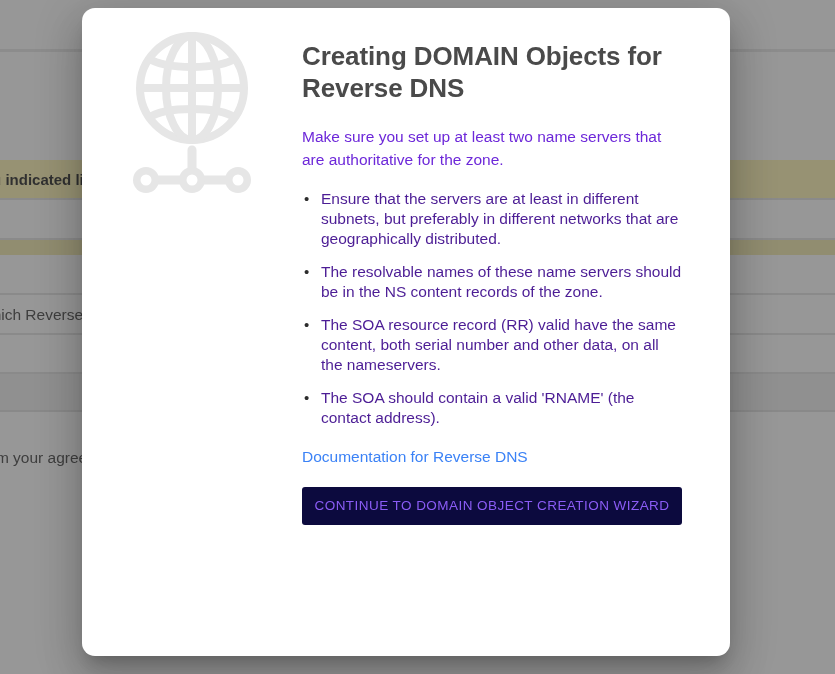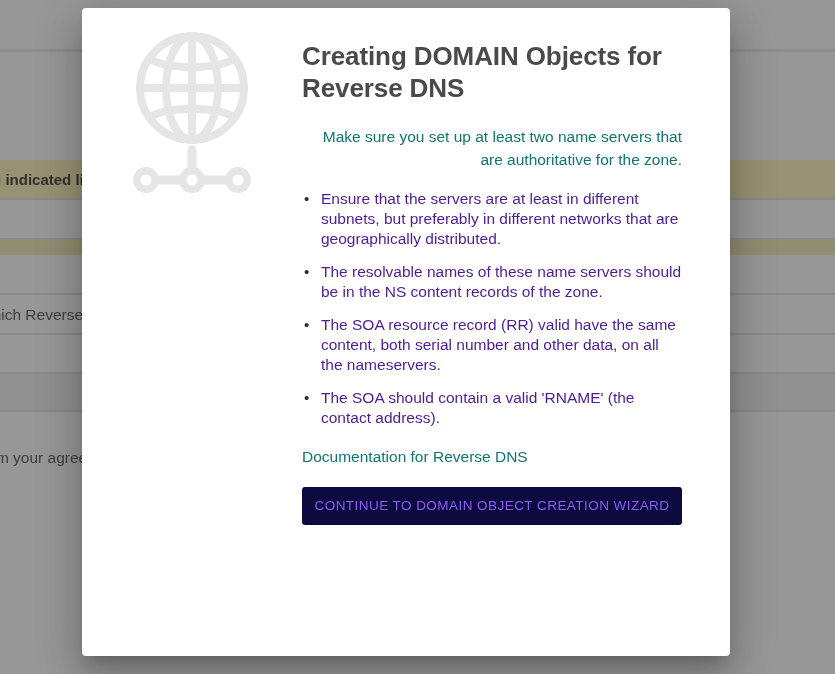--- a/index.html
+++ b/index.html
@@ -57,21 +57,21 @@
   }
 
   
   #modal {
     position: absolute;
     left: 82px;
     top: 8px;
     width: 648px;
     height: 648px;
     background: #ffffff;
-    border-radius: 4px;
+    border-radius: 13px;
     box-shadow: 0 11px 15px -7px rgba(0,0,0,.2),
                 0 24px 38px 3px rgba(0,0,0,.14),
                 0 9px 46px 8px rgba(0,0,0,.12);
     overflow: hidden;
     display: flex;
     flex-direction: row;
     box-sizing: border-box;
   }
   #modal-illustration {
     width: 220px;
@@ -92,23 +92,22 @@
     font-size: 26px;
     line-height: 32px;
     font-weight: bold;
     color: #4a4a4a;
     margin: 0 0 22px 0;
     letter-spacing: -0.1px;
   }
   #modal-intro {
     font-size: 15.5px;
     line-height: 22.5px;
-    color: #0f766e;
+    color: #6d28d9;
     margin: 0 0 18px 0;
-    text-align: right;
   }
   #modal-list {
     margin: 0 0 18px 0;
     padding: 0 0 0 19px;
     list-style: none;
   }
   #modal-list li {
     position: relative;
     font-size: 15.5px;
     line-height: 20px;
@@ -221,17 +220,17 @@
 
   <div id="modal-body">
     <h1 id="modal-title" style="color: rgb(74, 74, 74);">Creating DOMAIN Objects for Reverse DNS</h1>
     <p id="modal-intro">Make sure you set up at least two name servers that are authoritative for the zone.</p>
     <ul id="modal-list">
         <li>Ensure that the servers are at least in different subnets, but preferably in different networks that are geographically distributed.</li>
         <li>The resolvable names of these name servers should be in the NS content records of the zone.</li>
         <li>The SOA resource record (RR) valid have the same content, both serial number and other data, on all the nameservers.</li>
         <li>The SOA should contain a valid 'RNAME' (the contact address).</li>
       </ul>
-    <a id="doc-link" href="#" style="color: #0f766e;">Documentation for Reverse DNS</a>
+    <a id="doc-link" href="#" style="color: #3b82f6;">Documentation for Reverse DNS</a>
     <button id="continue-button" style="background: rgb(12, 10, 62); color: #8b5cf6;">Continue to DOMAIN Object Creation Wizard</button>
   </div>
 
 </div>
 
 </body></html>

